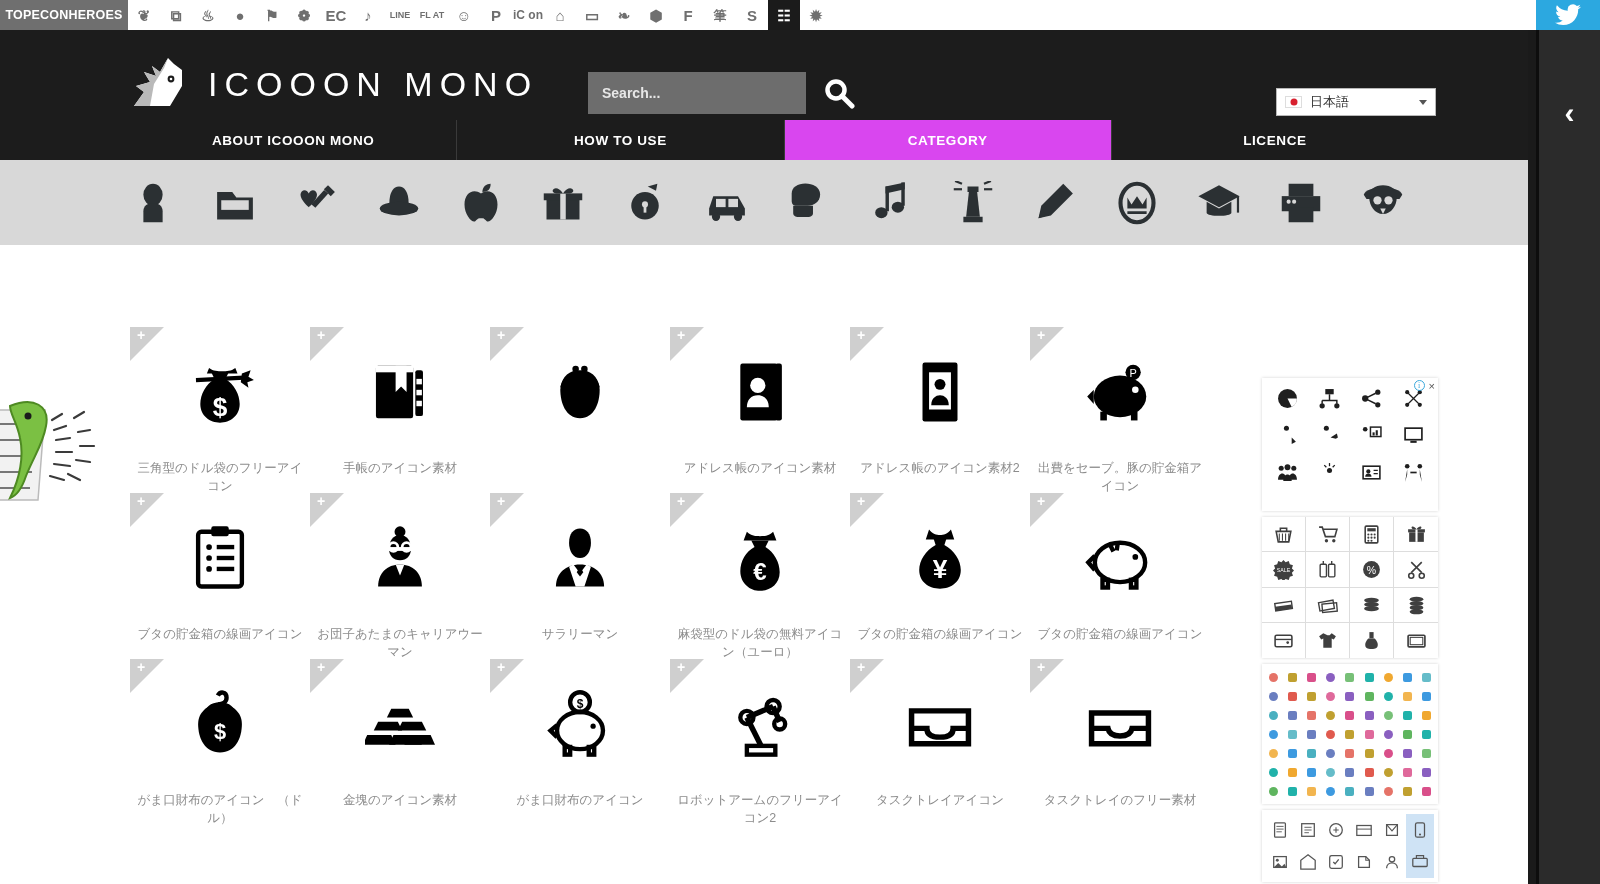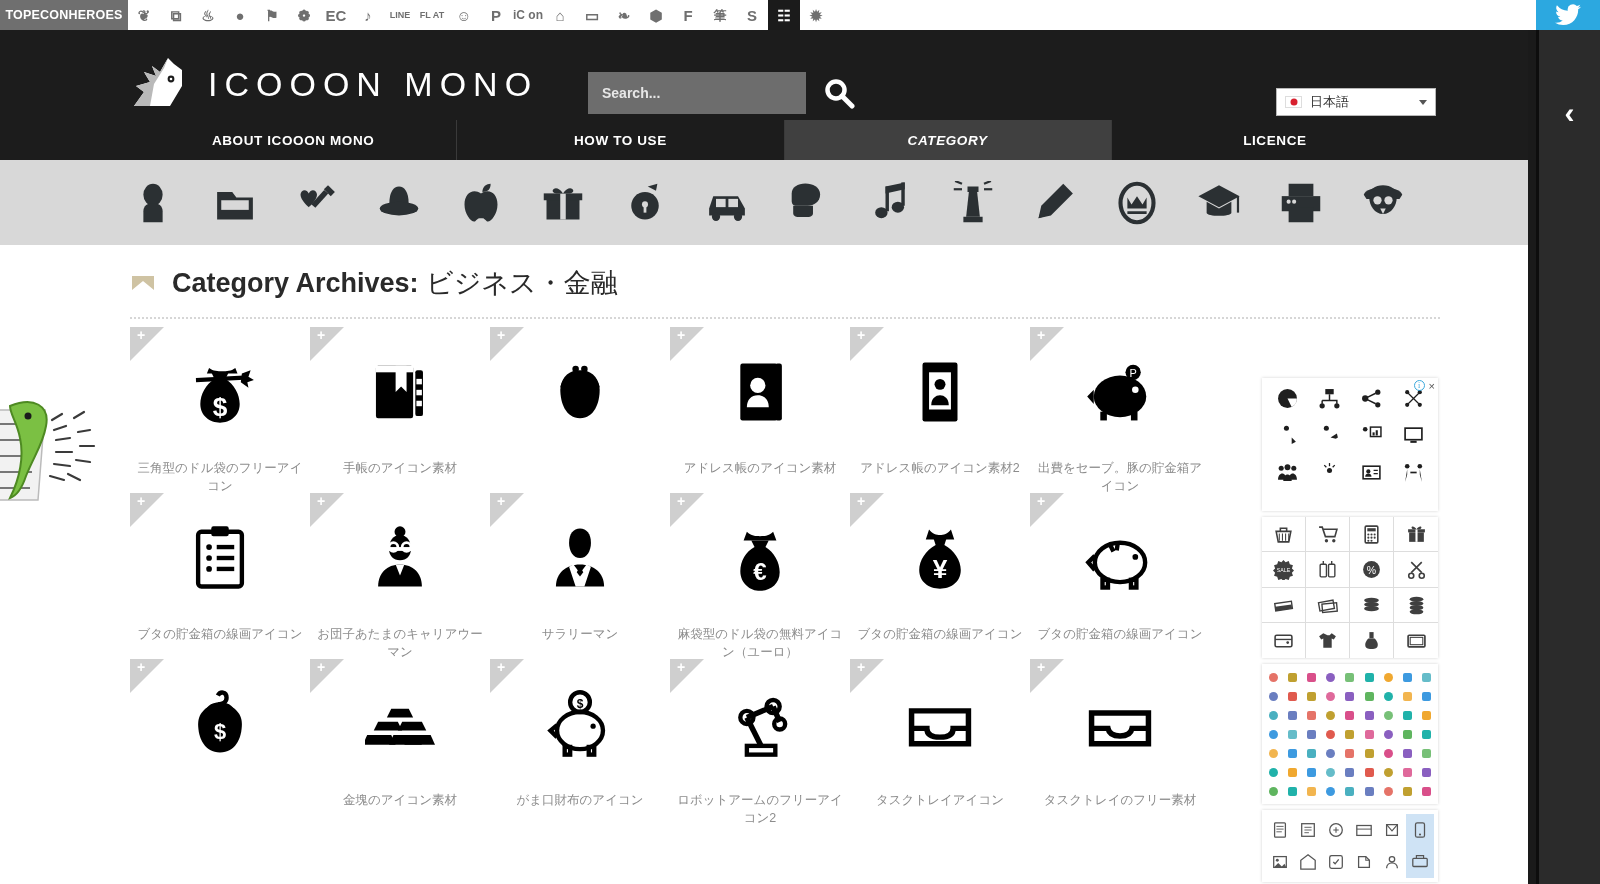--- a/index.html
+++ b/index.html
@@ -95,21 +95,21 @@
     position:absolute; left:130px; bottom:0; width:1308px; height:40px;
     display:flex; background:#1c1c1c;
   }
   .nav-item {
     flex:1; display:flex; align-items:center; justify-content:center;
     color:#ffffff; font-size:13.5px; font-weight:bold; letter-spacing:.6px;
     border-left:1px solid #3a3a3a; cursor:pointer;
     font-family:"Liberation Sans", sans-serif;
   }
   .nav-item:first-child { border-left:none; }
-  .nav-item.active { background:#404040;font-style:italic; }
+  .nav-item.active { background:#d946ef; }
 
   
   #catstrip {
     height:85px; background:#d8d8d8;
     display:flex; align-items:center; justify-content:center; gap:0;
   }
   .cat-ico {
     width:82px; height:85px; display:flex; align-items:center; justify-content:center;
     color:#2b3033; cursor:pointer;
   }
@@ -456,31 +456,20 @@
             <line x1="60" y1="76" x2="74" y2="80"></line>
           <line x1="84" y1="18" x2="94" y2="12"></line>
             <line x1="88" y1="32" x2="100" y2="30"></line>
           <line x1="90" y1="46" x2="104" y2="46"></line>
             <line x1="86" y1="60" x2="100" y2="62"></line>
           <line x1="78" y1="74" x2="90" y2="80"></line>
         </g>
       </svg>
     </div>
 
-    <div id="page-title-row">
-      <span id="title-bookmark">
-        <svg viewBox="0 0 26 26" width="26" height="26">
-            <path d="M2 6 L24 6 L24 20 L13 11 L2 20 Z" fill="#cfc3a3"></path>
-          </svg>
-      </span>
-      <h1 id="page-title">
-        <span>Category Archives:</span>
-        <span class="cat">ビジネス・金融</span>
-      </h1>
-    </div>
 
     <div id="grid">
         <div class="card">
           <div class="card-thumb">
             <span class="corner"></span>
             <span class="corner-plus">+</span>
             <span class="card-icon">
               <svg viewBox="0 0 64 64" fill="#000">
                 <path d="M24 14h16l-3 6c8 5 13 14 13 23 0 11-9 17-18 17S14 54 14 43c0-9 5-18 13-23z"></path>
                 <path d="M22 10c4 3 8 3 12 3s8 0 12-3l2 5H20z"></path>
@@ -678,20 +667,21 @@
             <span class="corner-plus">+</span>
             <span class="card-icon">
               <svg viewBox="0 0 64 64" fill="#000">
                 <path d="M12 32c0-11 9-18 20-18s20 7 20 18c0 13-6 26-20 26S12 45 12 32z"></path>
                 <path d="M18 26c2-9 7-12 14-12s12 3 14 12" fill="none" stroke="#000" stroke-width="4"></path>
                 <path d="M30 6c2-4 8-4 8 2 0 4-4 6-8 6" fill="none" stroke="#000" stroke-width="4"></path>
                 <text x="32" y="46" font-size="20" font-weight="bold" fill="#fff" text-anchor="middle" font-family="Liberation Sans, sans-serif">$</text>
               </svg>
             </span>
           </div>
+          <div class="card-label">がま口財布のアイコン　（ドル）</div>
         </div>
         <div class="card">
           <div class="card-thumb">
             <span class="corner"></span>
             <span class="corner-plus">+</span>
             <span class="card-icon">
               <svg viewBox="0 0 64 64" fill="#000">
                 <path d="M24 18h16l4 8H20z"></path>
                 <path d="M12 30h18l4 8H8z"></path>
                 <path d="M34 30h18l4 8H30z"></path>

